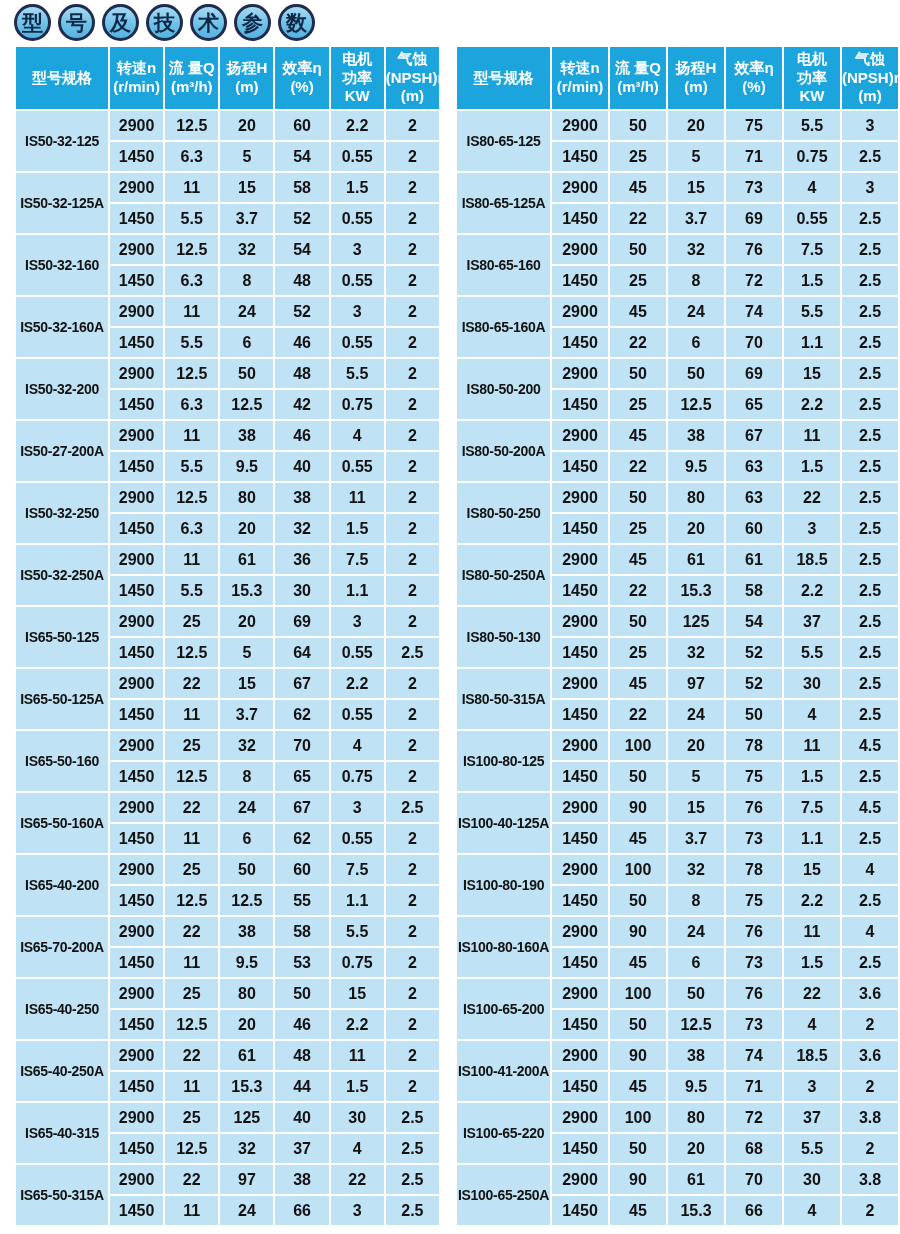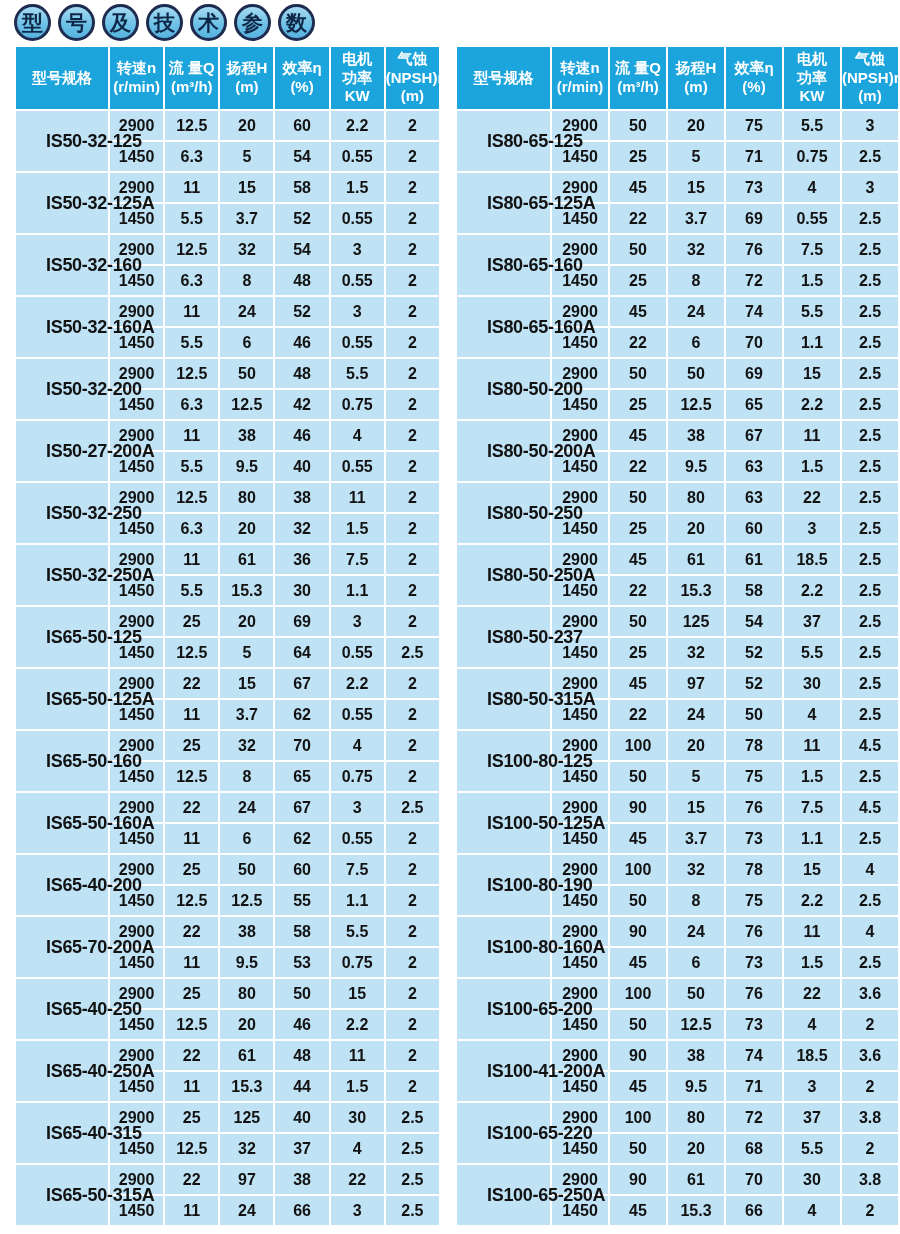--- a/index.html
+++ b/index.html
@@ -39,21 +39,21 @@
   }
   .spec-table th .hline{display:block;}
   .spec-table td{
     background:var(--cell-bg);color:var(--cell-text);
     text-align:center;vertical-align:middle;
     height:29px;padding:0;
     font-size:16px;font-weight:bold;
     white-space:nowrap;
   }
   .spec-table td.model{
-    font-size:18px;font-weight:bold;letter-spacing:-0.3px;padding-left:30px;
+    font-size:14px;font-weight:bold;letter-spacing:-0.3px;
   }
 </style>
 </head>
 <body>
 
 <div class="page">
   <div class="title-row" id="title-row">
       <div class="badge">型</div>
       <div class="badge">号</div>
       <div class="badge">及</div>
@@ -589,21 +589,21 @@
           </tr>
           <tr>
             <td>1450</td>
             <td>22</td>
             <td>15.3</td>
             <td>58</td>
             <td>2.2</td>
             <td>2.5</td>
           </tr>
           <tr>
-            <td class="model" rowspan="2">IS80-50-237</td>
+            <td class="model" rowspan="2">IS80-50-130</td>
             <td>2900</td>
             <td>50</td>
             <td>125</td>
             <td>54</td>
             <td>37</td>
             <td>2.5</td>
           </tr>
           <tr>
             <td>1450</td>
             <td>25</td>
@@ -640,21 +640,21 @@
           </tr>
           <tr>
             <td>1450</td>
             <td>50</td>
             <td>5</td>
             <td>75</td>
             <td>1.5</td>
             <td>2.5</td>
           </tr>
           <tr>
-            <td class="model" rowspan="2">IS100-50-125A</td>
+            <td class="model" rowspan="2">IS100-40-125A</td>
             <td>2900</td>
             <td>90</td>
             <td>15</td>
             <td>76</td>
             <td>7.5</td>
             <td>4.5</td>
           </tr>
           <tr>
             <td>1450</td>
             <td>45</td>

